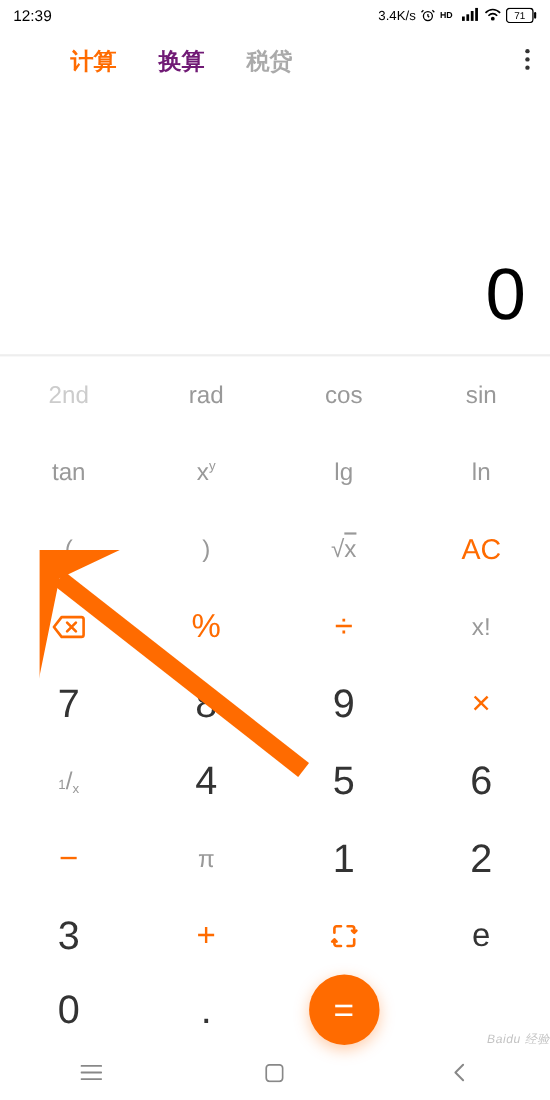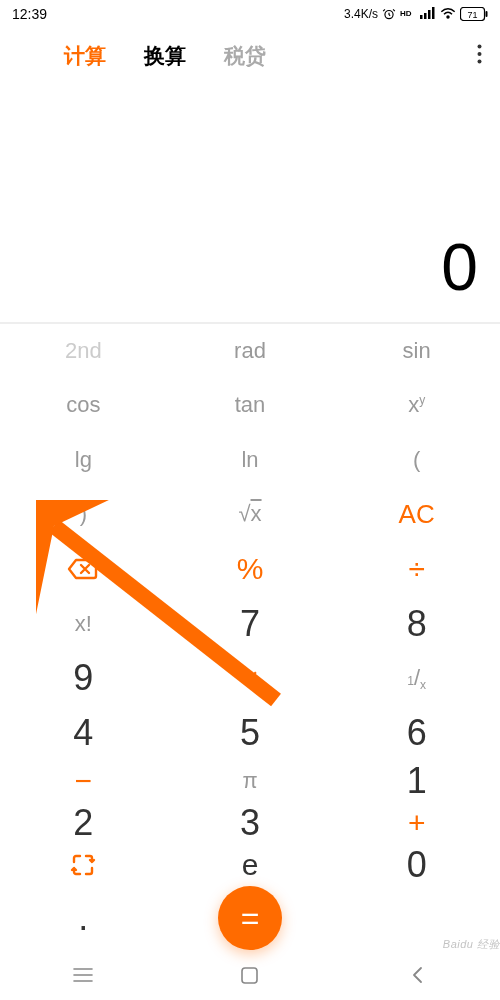--- a/index.html
+++ b/index.html
@@ -2,28 +2,28 @@
 <html><head>
 <meta charset="utf-8">
 <style>
 *{margin:0;padding:0;box-sizing:border-box;font-family:-apple-system,'Helvetica Neue',Arial,sans-serif;-webkit-font-smoothing:antialiased}
 body{width:500px;height:1000px;background:#fff;position:relative;overflow:hidden;display:flex;flex-direction:column}
 .status-bar{height:28px;display:flex;align-items:center;justify-content:space-between;padding:10px 12px;font-size:14px;color:#000}
 .status-right{display:flex;align-items:flex-start;gap:4px;font-size:12px}
 .status-right svg{display:block}
 .tabs{display:flex;align-items:center;height:56px;padding:0 12px}
 .tab-group{display:flex;gap:38px;margin-left:52px}
-.tab{font-size:21px;font-weight:600;color:#000000;cursor:pointer}
+.tab{font-size:21px;font-weight:600;color:#701a75;cursor:pointer}
 .tab.active{color:#ff6b00}
 .tab.disabled{color:#aaa}
 .more-btn{margin-left:auto;padding:8px 6px;cursor:pointer}
 .display-area{flex:0 0 auto;height:238px;display:flex;flex-direction:column;justify-content:flex-end;align-items:flex-end;padding:0 22px 22px}
 .display-value{font-size:66px;font-weight:400;color:#000;line-height:1}
 .divider{height:1.5px;background:#eee;margin:0}
-.keypad{display:grid;grid-template-columns:repeat(3,1fr);grid-template-rows:repeat(8,1fr);flex:1}
+.keypad{display:grid;grid-template-columns:repeat(4,1fr);grid-template-rows:repeat(8,1fr);flex:1}
 .key{display:flex;align-items:center;justify-content:center;font-size:26px;color:#666;cursor:pointer;user-select:none}
 .key.fn{color:#999;font-size:22px}
 .key.fn-light{color:#ccc;font-size:22px}
 .key.op{color:#ff6b00;font-size:30px}
 .key.num{color:#333;font-size:36px;font-weight:400}
 .key.eq{position:relative}
 .eq-circle{width:64px;height:64px;border-radius:50%;background:#ff6b00;display:flex;align-items:center;justify-content:center;color:#fff;font-size:32px;box-shadow:0 4px 14px rgba(255,107,0,.35)}
 .nav-bar{height:50px;display:flex;align-items:center;justify-content:space-around;border-top:0}
 .nav-btn{width:80px;height:40px;display:flex;align-items:center;justify-content:center;cursor:pointer}
 .arrow-overlay{position:absolute;left:36px;top:500px;pointer-events:none}
@@ -81,22 +81,22 @@
 
 <div class="display-area">
   <div class="display-value">0</div>
 </div>
 <div class="divider"></div>
 
 <div class="keypad">
 
   <div class="key fn-light">2nd</div>
   <div class="key fn">rad</div>
+  <div class="key fn">cos</div>
   <div class="key fn">sin</div>
-  <div class="key fn">cos</div>
   <div class="key fn">tan</div>
 
   <div class="key fn">
       <span>x<span class="sup">y</span></span>
     </div>
   <div class="key fn">lg</div>
   <div class="key fn">ln</div>
   <div class="key fn">(</div>
   <div class="key fn">)</div>
 

